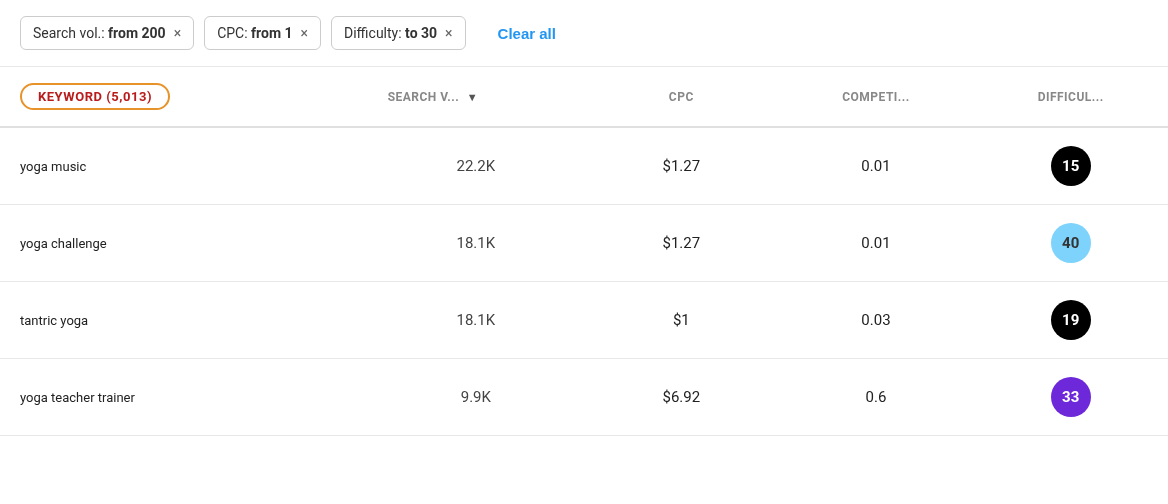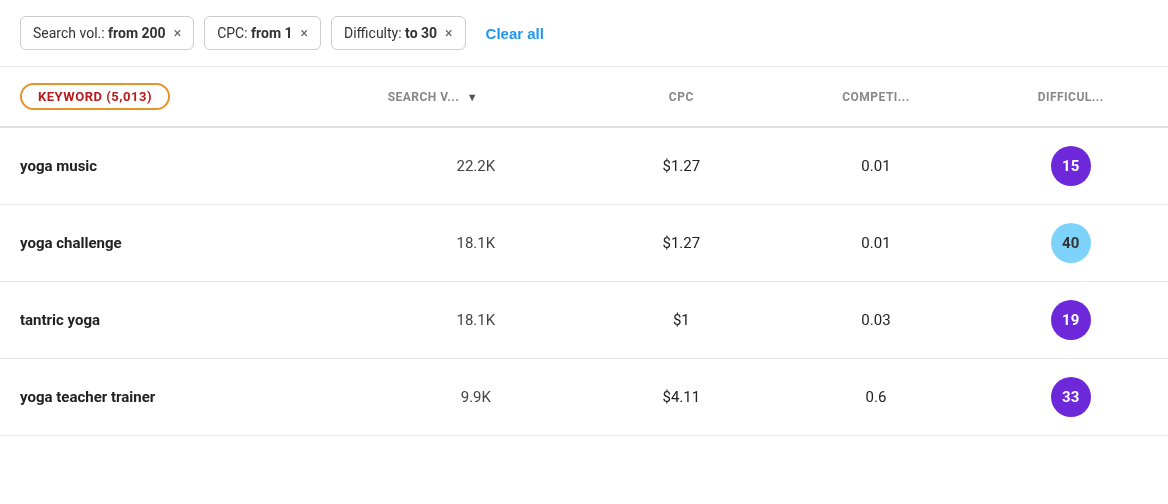--- a/index.html
+++ b/index.html
@@ -42,21 +42,21 @@
     }
 
     .clear-all-btn {
       font-size: 15px;
       font-weight: 600;
       color: #2196f3;
       background: none;
       border: none;
       cursor: pointer;
       padding: 8px 4px;
-      margin-left: 6px;
+      margin-left: 18px;
     }
 
     .table-container {
       width: 100%;
     }
 
     table {
       width: 100%;
       border-collapse: collapse;
     }
@@ -121,22 +121,22 @@
       border-bottom: 1px solid #e8e8e8;
     }
 
     td {
       padding: 18px 20px;
       font-size: 15px;
       color: #222;
     }
 
     td.keyword-cell {
-      font-size: 15px;
-      font-weight: 700;
+      font-size: 13px;
+      font-weight: 400;
       color: #222;
     }
 
     td.number-cell {
       text-align: center;
       color: #444;
     }
 
     td.cpc-cell {
       text-align: center;
@@ -155,21 +155,21 @@
       align-items: center;
       justify-content: center;
       width: 40px;
       height: 40px;
       border-radius: 50%;
       font-size: 15px;
       font-weight: 700;
       color: #fff;
     }
 
-    .badge-green { background: #6d28d9; }
+    .badge-green { background: #000000; }
     .badge-yellow { background: #7dd3fc; color: #333; }
     .badge-light-green { background: #6d28d9; }
   </style>
 </head>
 <body>
 
 <div class="filter-bar">
   <div class="filter-chip">
     <span>Search vol.:&nbsp;<strong>from 200</strong></span>
     <span class="close-btn">×</span>
@@ -225,21 +225,21 @@
       <td class="number-cell">18.1K</td>
       <td class="cpc-cell">$1</td>
       <td class="competition-cell">0.03</td>
       <td class="difficulty-cell">
         <span class="difficulty-badge badge-green">19</span>
       </td>
     </tr>
         <tr>
       <td class="keyword-cell">yoga teacher trainer</td>
       <td class="number-cell">9.9K</td>
-      <td class="cpc-cell">$4.11</td>
+      <td class="cpc-cell">$6.92</td>
       <td class="competition-cell">0.6</td>
       <td class="difficulty-cell">
         <span class="difficulty-badge badge-light-green">33</span>
       </td>
     </tr>
       </tbody>
   </table>
 </div>
 
 </body></html>

